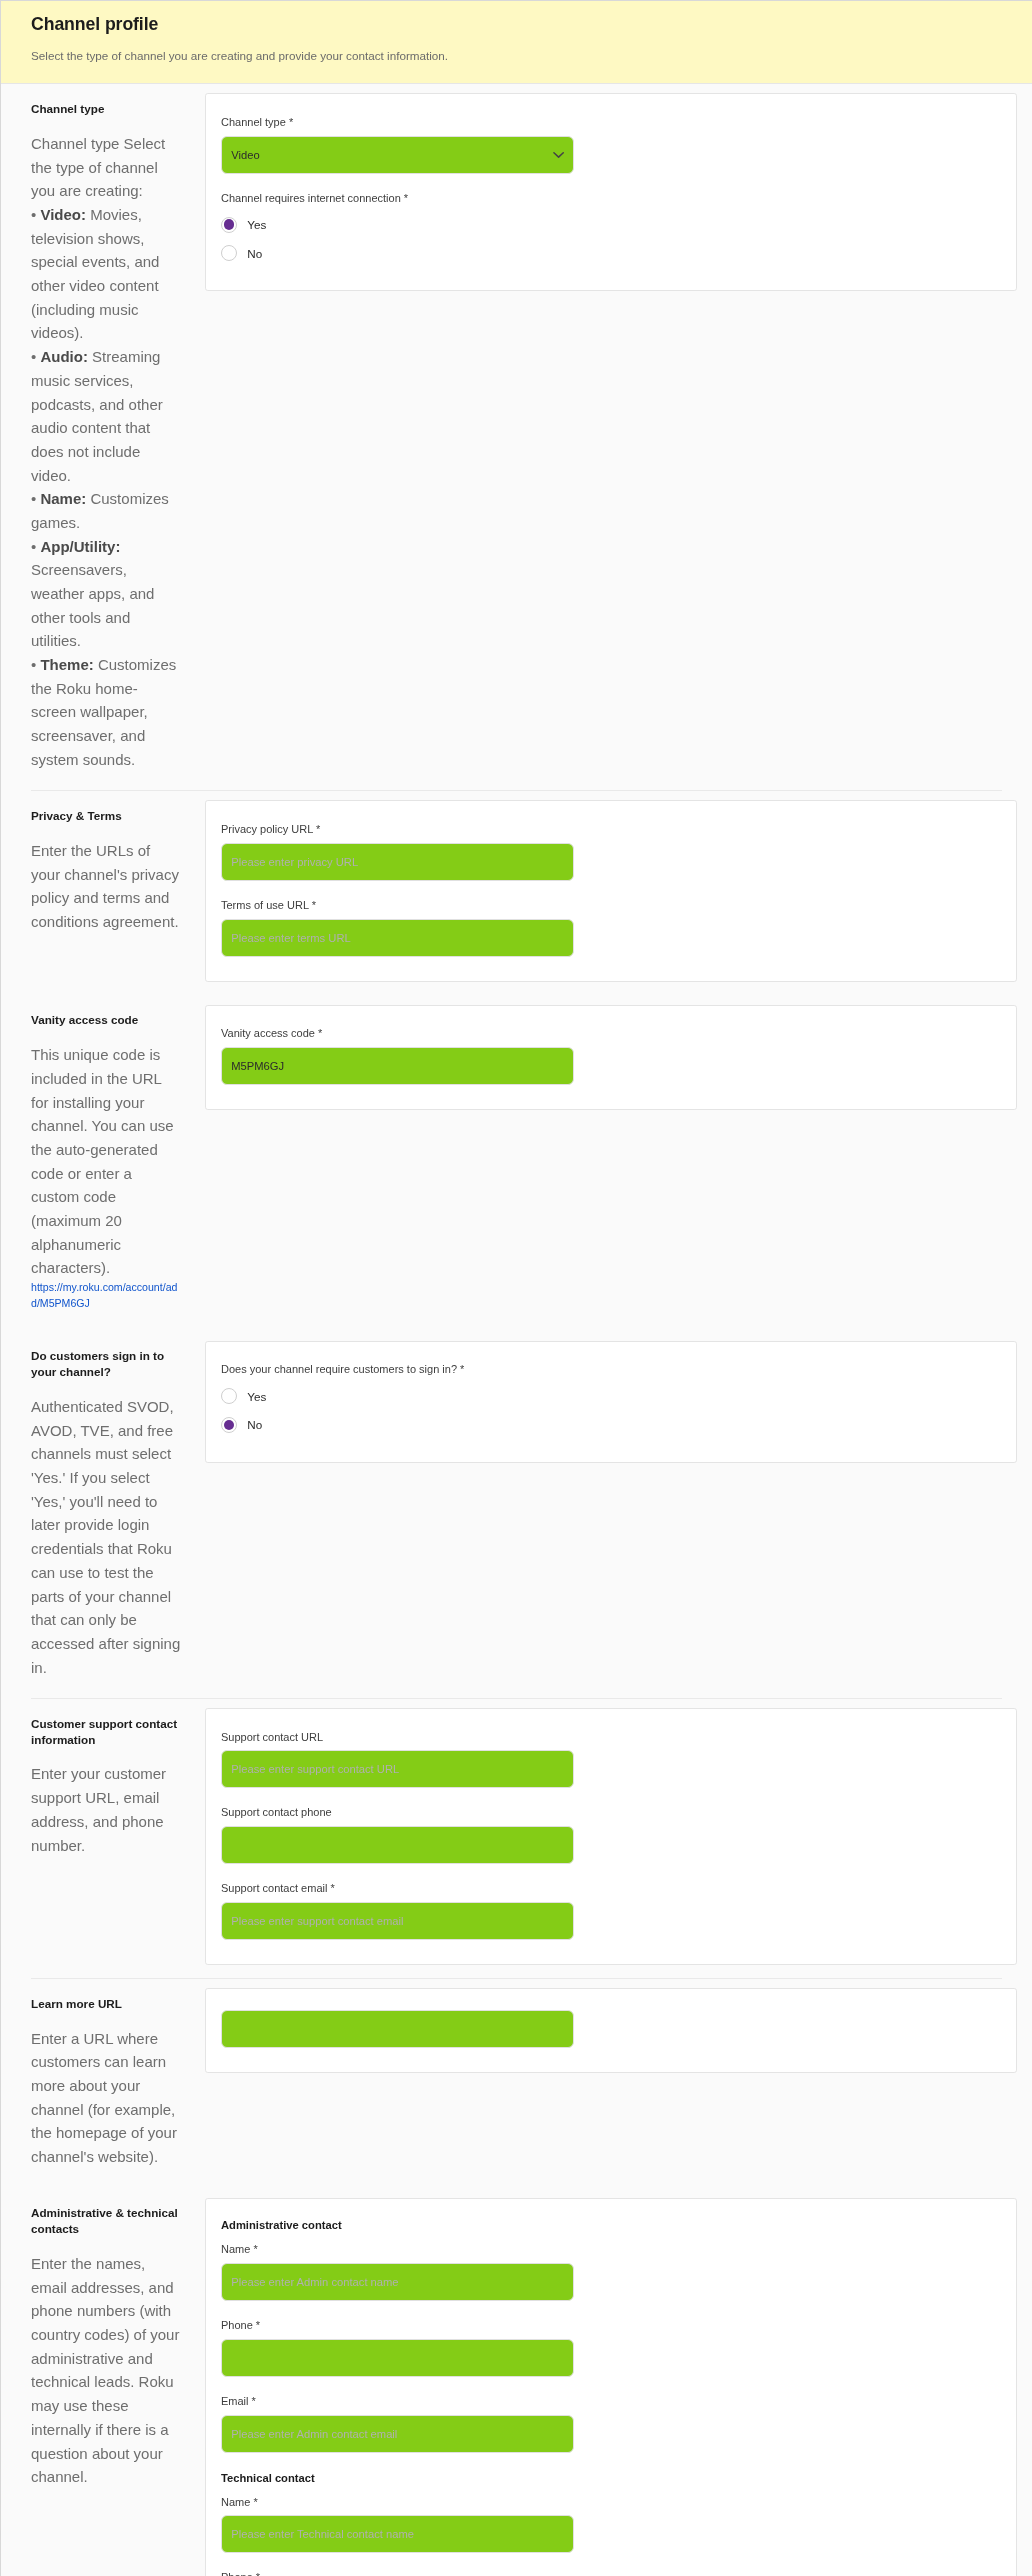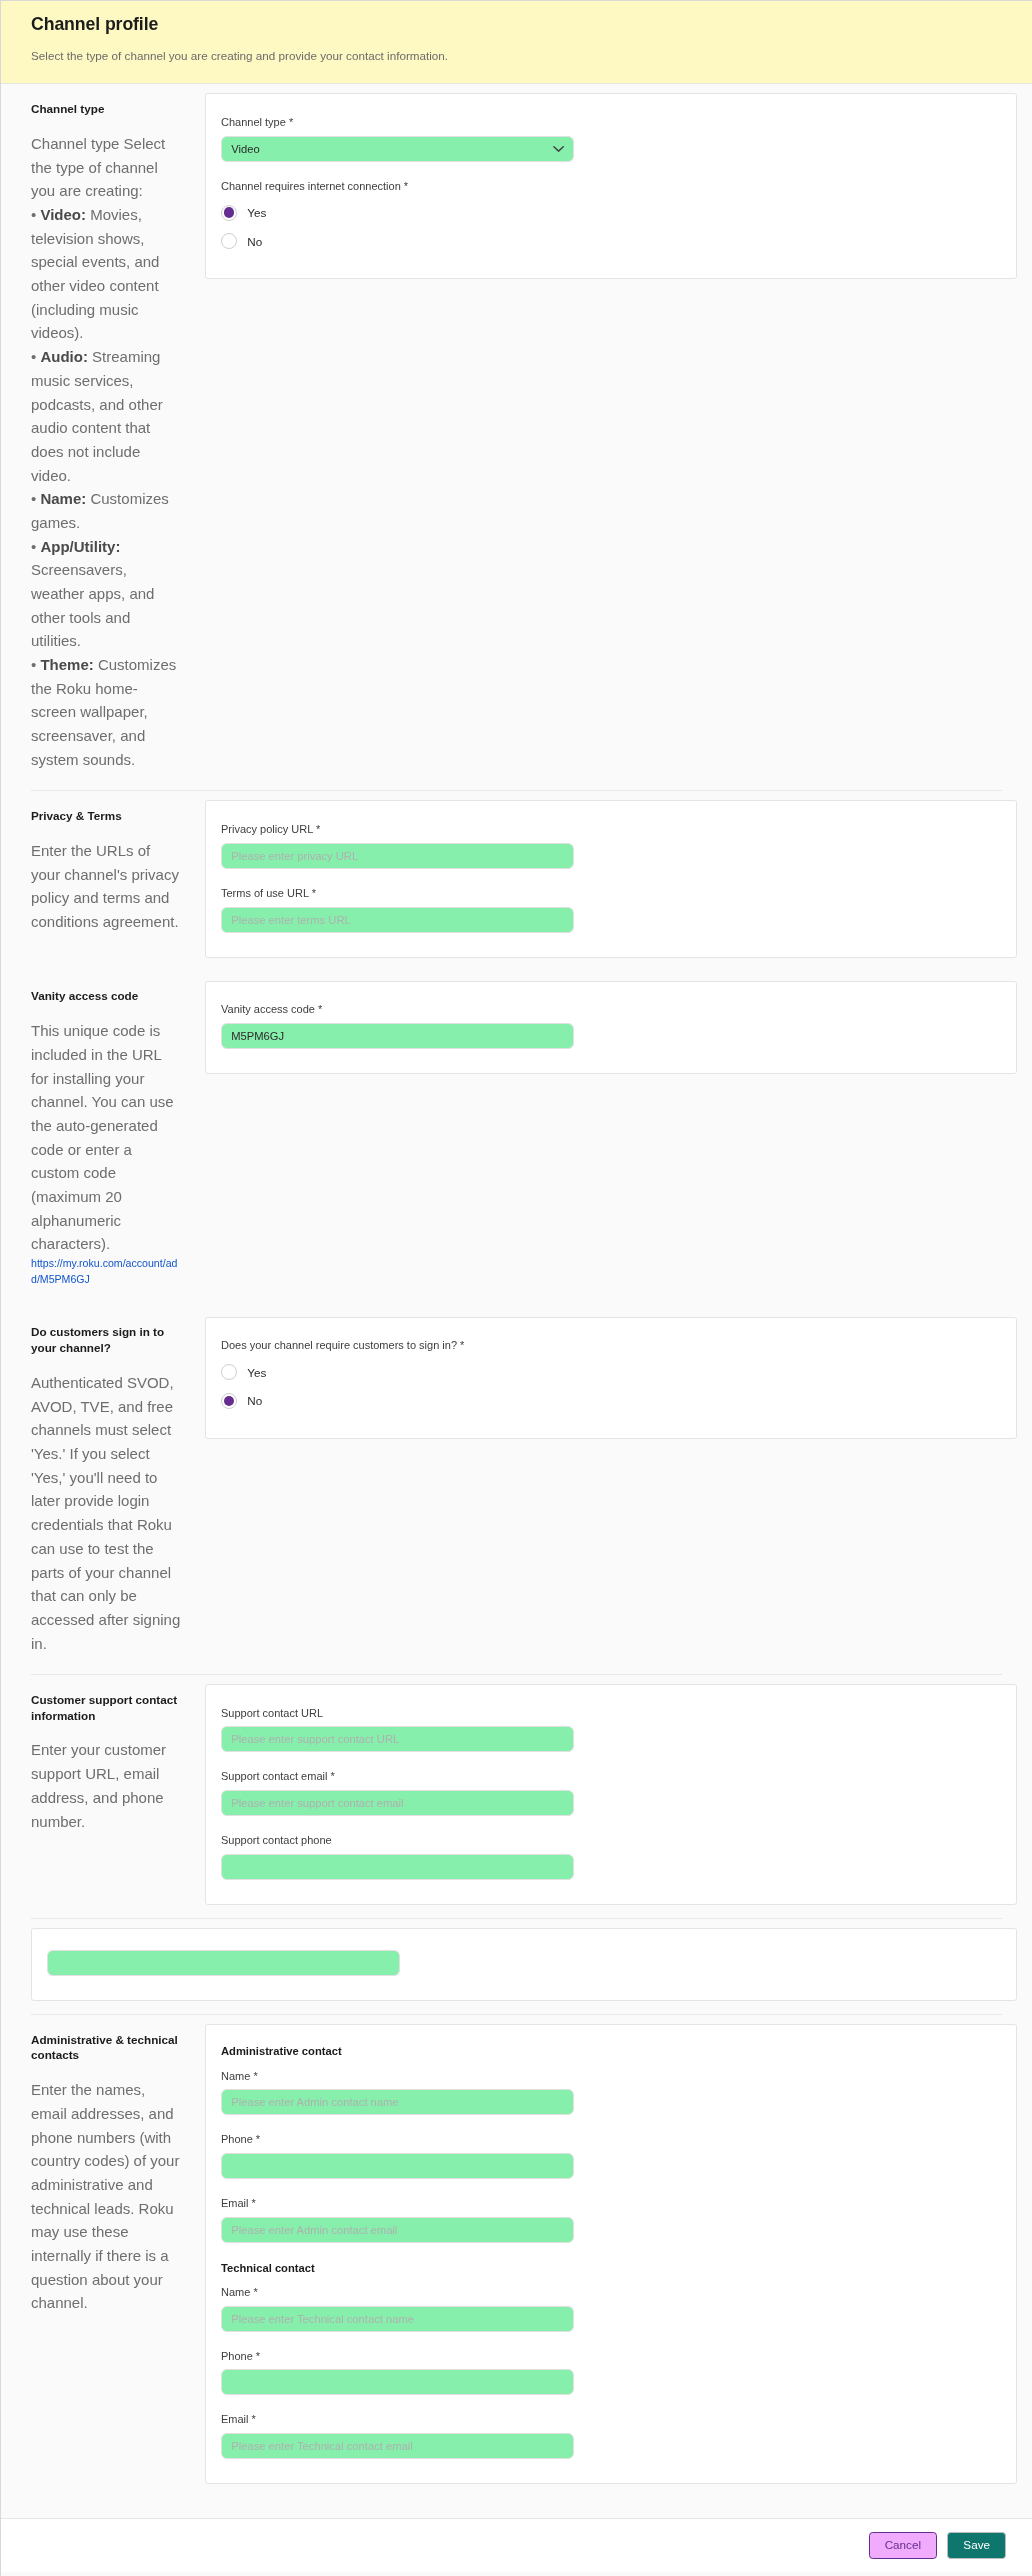--- a/index.html
+++ b/index.html
@@ -109,24 +109,24 @@
   .field-label {
     font-size: 11px;
     color: #3d3d3d;
     display: block;
     margin-bottom: 6.5px;
     line-height: 1.3;
   }
 
   .input {
     width: 353px;
-    height: 26px;
+    height: 38px;
     border: 0.9px solid #e0e0e0;
     border-radius: 6px;
-    background: #86efac;
+    background: #84cc16;
     font-family: "Liberation Sans", sans-serif;
     font-size: 11.2px;
     color: #2b2b2b;
     padding: 0 9.3px;
     outline: none;
     display: block;
   }
   .input::placeholder { color: #b0b0b0; }
 
   .select-wrap { position: relative; width: 353px; }
@@ -361,33 +361,37 @@
         <div class="section-heading">Customer support contact information</div>
         <div class="section-desc">Enter your customer support URL, email address, and phone number.</div>
       </div>
       <div class="section-right">
         <div class="card">
           <div class="field">
             <label class="field-label">Support contact URL</label>
             <input class="input" type="text" placeholder="Please enter support contact URL" style="">
           </div>
           <div class="field">
+            <label class="field-label">Support contact phone</label>
+            <input class="input" type="text" placeholder="" style="">
+          </div>
+          <div class="field">
             <label class="field-label">Support contact email *</label>
             <input class="input" type="text" placeholder="Please enter support contact email" style="">
           </div>
-          <div class="field">
-            <label class="field-label">Support contact phone</label>
-            <input class="input" type="text" placeholder="" style="">
-          </div>
-        </div>
-      </div>
-    </div>
-    <div class="section-divider"></div>
-
-    <div class="section">
+        </div>
+      </div>
+    </div>
+    <div class="section-divider"></div>
+
+    <div class="section">
+      <div class="section-left">
+        <div class="section-heading">Learn more URL</div>
+        <div class="section-desc">Enter a URL where customers can learn more about your channel (for example, the homepage of your channel's website).</div>
+      </div>
       <div class="section-right">
         <div class="card">
           <div class="field">
             <input class="input" type="text" placeholder="" style="">
           </div>
         </div>
       </div>
     </div>
     <div class="section-divider"></div>
 

